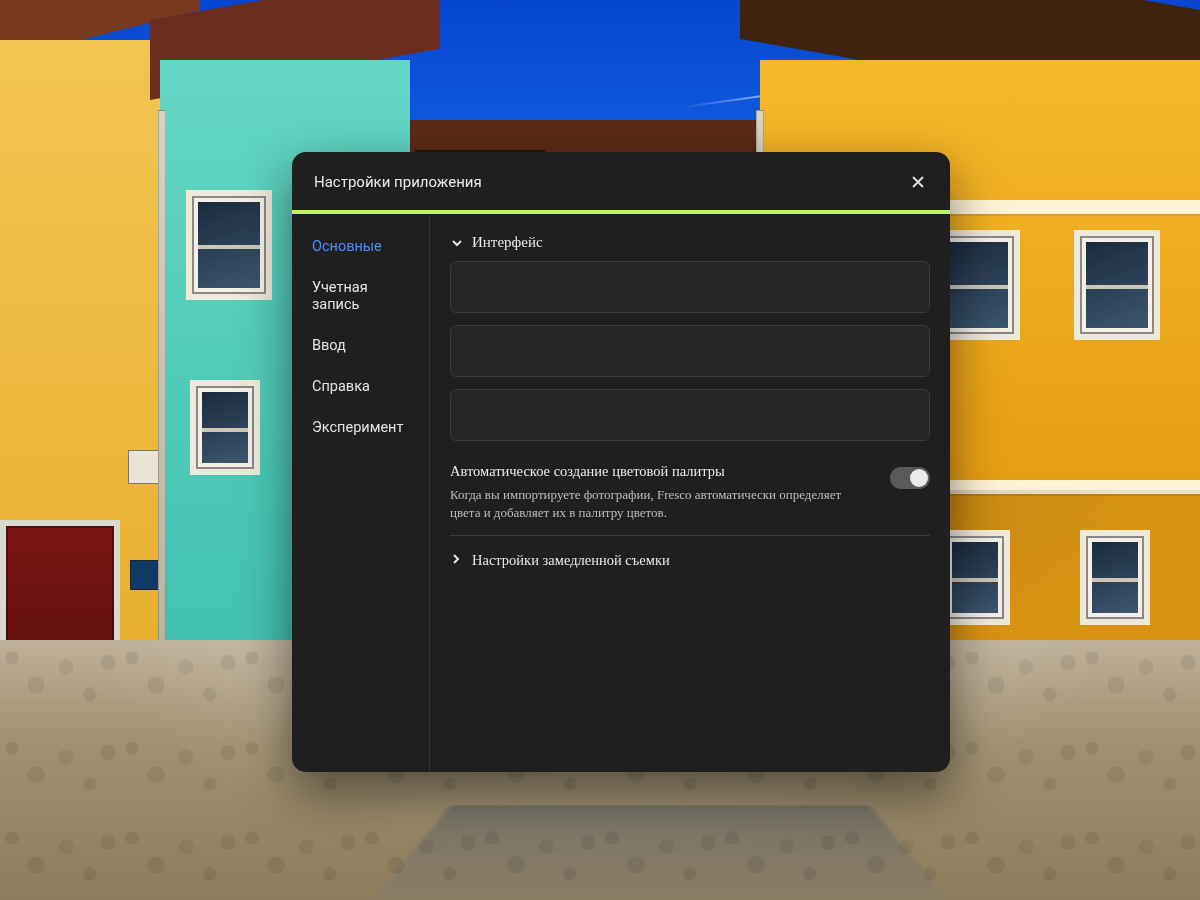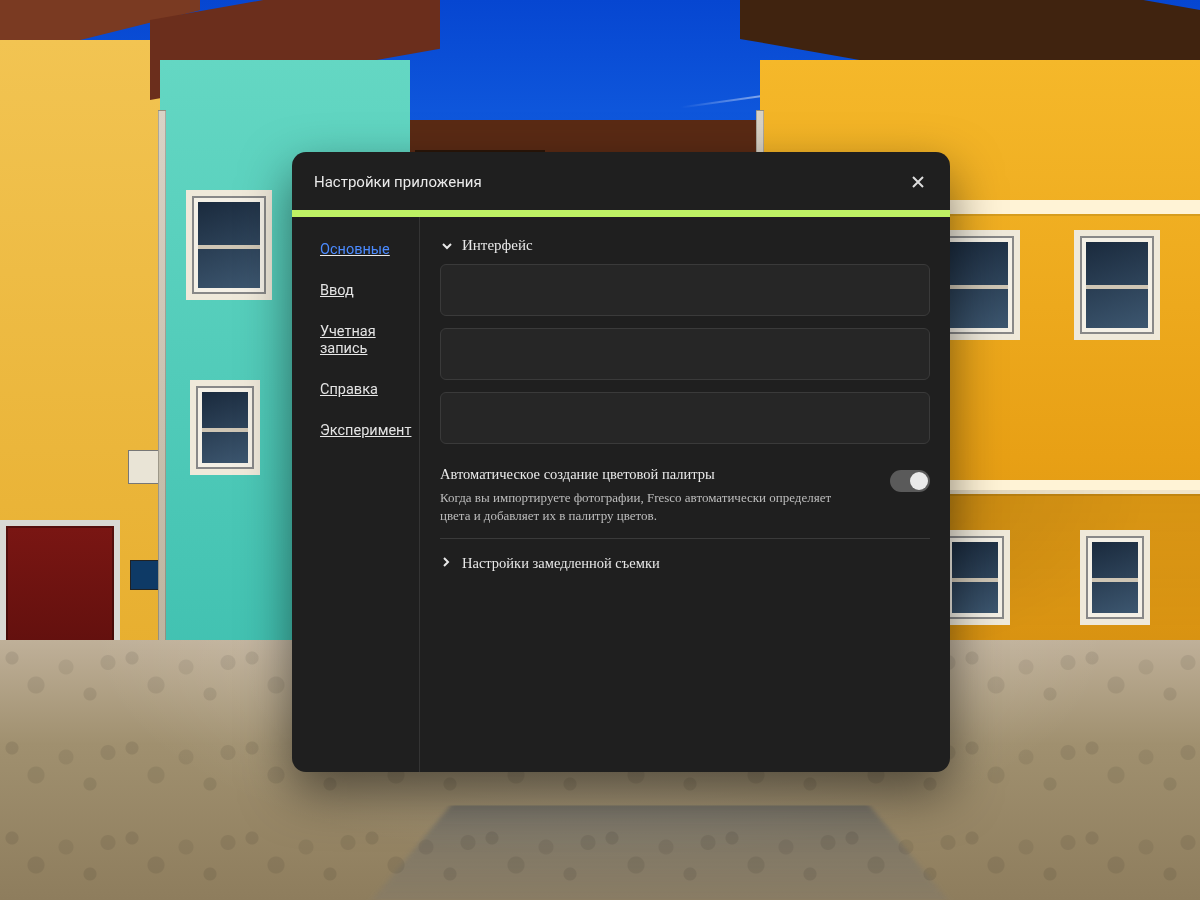--- a/index.html
+++ b/index.html
@@ -101,31 +101,30 @@
   .dialog {
     position:absolute; left:292px; top:152px; width:658px; height:620px;
     background: #1f1f1f; color:#e8e8e8;
     border-radius: 14px; box-shadow: 0 20px 50px rgba(0,0,0,0.5);
     overflow:hidden;
     font-size: 14.5px;
   }
   .dlg-head {
     display:flex; align-items:center; justify-content:space-between;
     padding: 16px 18px 14px 22px;
-    border-bottom: 7px solid #bef264;
+    border-bottom: 4px solid #bef264;
   }
   .dlg-title { font-size: 15px; color:#eaeaea; }
   .close-btn { width:28px; height:28px; display:flex; align-items:center; justify-content:center; color:#ddd; border-radius:4px; cursor:pointer; }
   .close-btn svg { width:16px; height:16px; stroke:#ddd; stroke-width:2; }
 
   .dlg-body { display:flex; height: calc(100% - 52px); }
   .sidebar {
-    width: 128px; border-right:1px solid #343434;
-    padding: 12px 8px;
-    text-decoration: underline;
+    width: 138px; border-right:1px solid #343434;
+    padding: 12px 0;
   }
   .side-item {
     padding: 12px 20px; color:#e4e4e4; cursor:pointer; font-size:14.5px;
   }
   .side-item.active { color:#4b8bff; }
 
   .content { flex:1; padding: 14px 20px 18px 20px; overflow:auto;font-family:Liberation Serif, serif; }
   .sec-head { display:flex; align-items:center; gap:8px; padding: 6px 0 10px 0; cursor:pointer; }
   .sec-head .chev { width:14px; height:14px; display:flex; align-items:center; justify-content:center; }
   .sec-head .chev svg { width:12px; height:12px; stroke:#e8e8e8; stroke-width:2; fill:none; }
@@ -246,22 +245,22 @@
     <div class="close-btn">
       <svg viewBox="0 0 16 16">
           <path d="M3 3 L13 13 M13 3 L3 13" fill="none"></path>
         </svg>
     </div>
   </div>
 
   <div class="dlg-body">
     <div class="sidebar">
       <div class="side-item active"><span>Основные</span></div>
+      <div class="side-item"><span>Учетная запись</span></div>
       <div class="side-item"><span>Ввод</span></div>
-      <div class="side-item"><span>Учетная запись</span></div>
       <div class="side-item"><span>Справка</span></div>
       <div class="side-item"><span>Эксперимент</span></div>
     </div>
 
     <div class="content">
       <div class="sec-head">
         <span class="chev">
           <svg viewBox="0 0 12 12">
               <path d="M2 4 L6 8 L10 4"></path>
             </svg>

